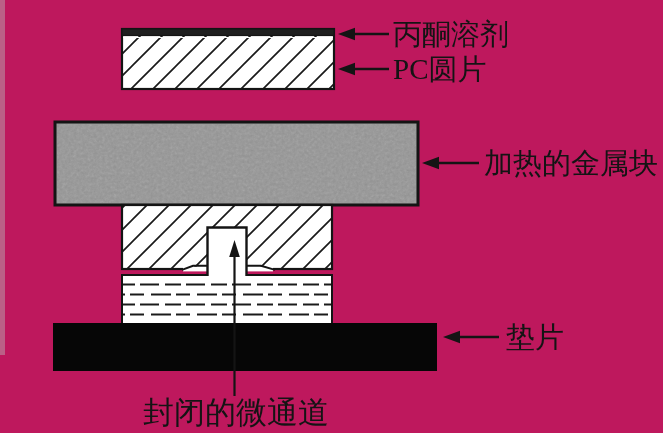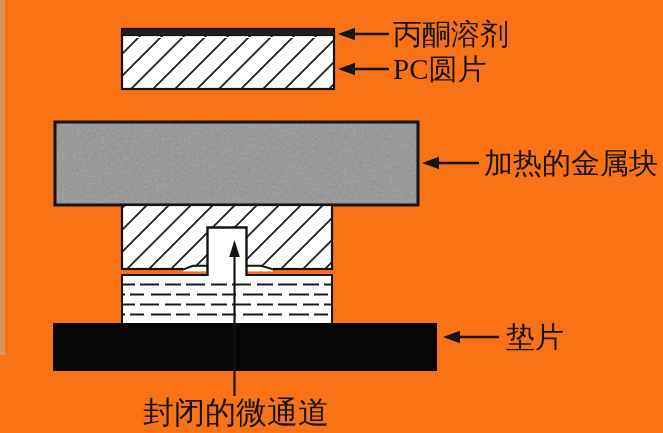--- a/index.html
+++ b/index.html
@@ -4,21 +4,21 @@
 <style>
   html, body {
     margin: 0;
     padding: 0;
     background: #ffffff;
   }
   .page {
     position: relative;
     width: 663px;
     height: 433px;
-    background: #f97316;
+    background: #be185d;
     overflow: hidden;
     font-family: "Liberation Serif", "DejaVu Serif", serif;
   }
   svg { display: block; }
   text {
     font-family: "Liberation Serif", "DejaVu Serif", serif;
     fill: #141414;
   }
   .label-side { font-size: 29px; }
   .label-bottom { font-size: 31px; }

